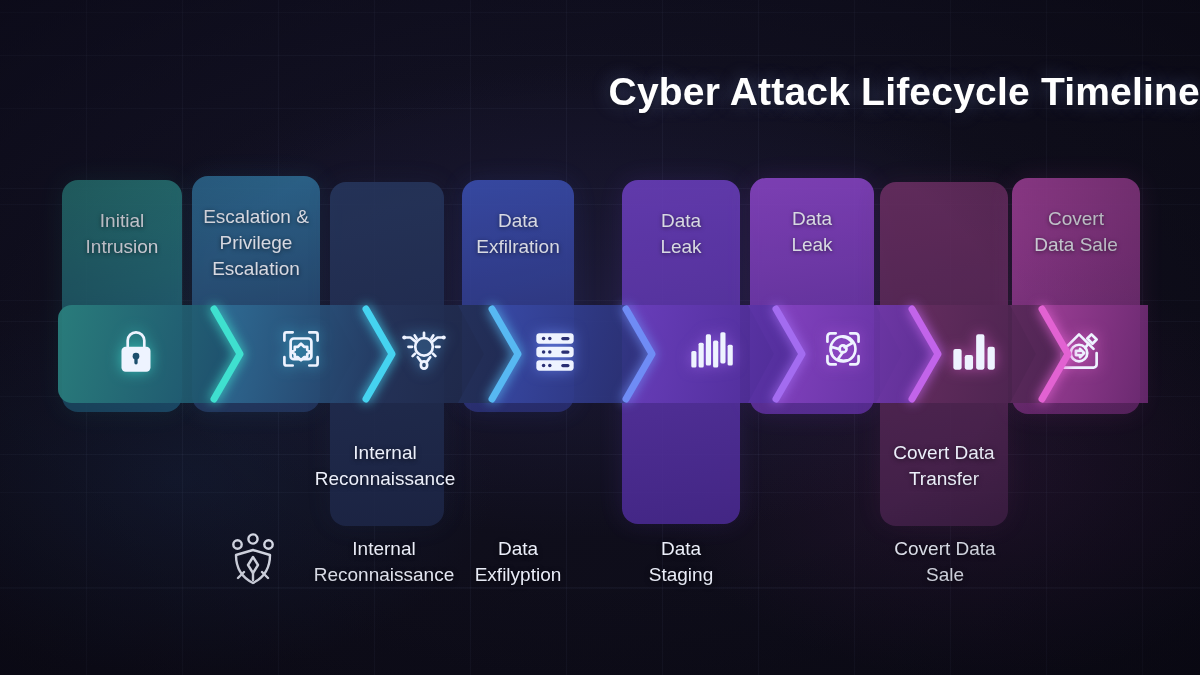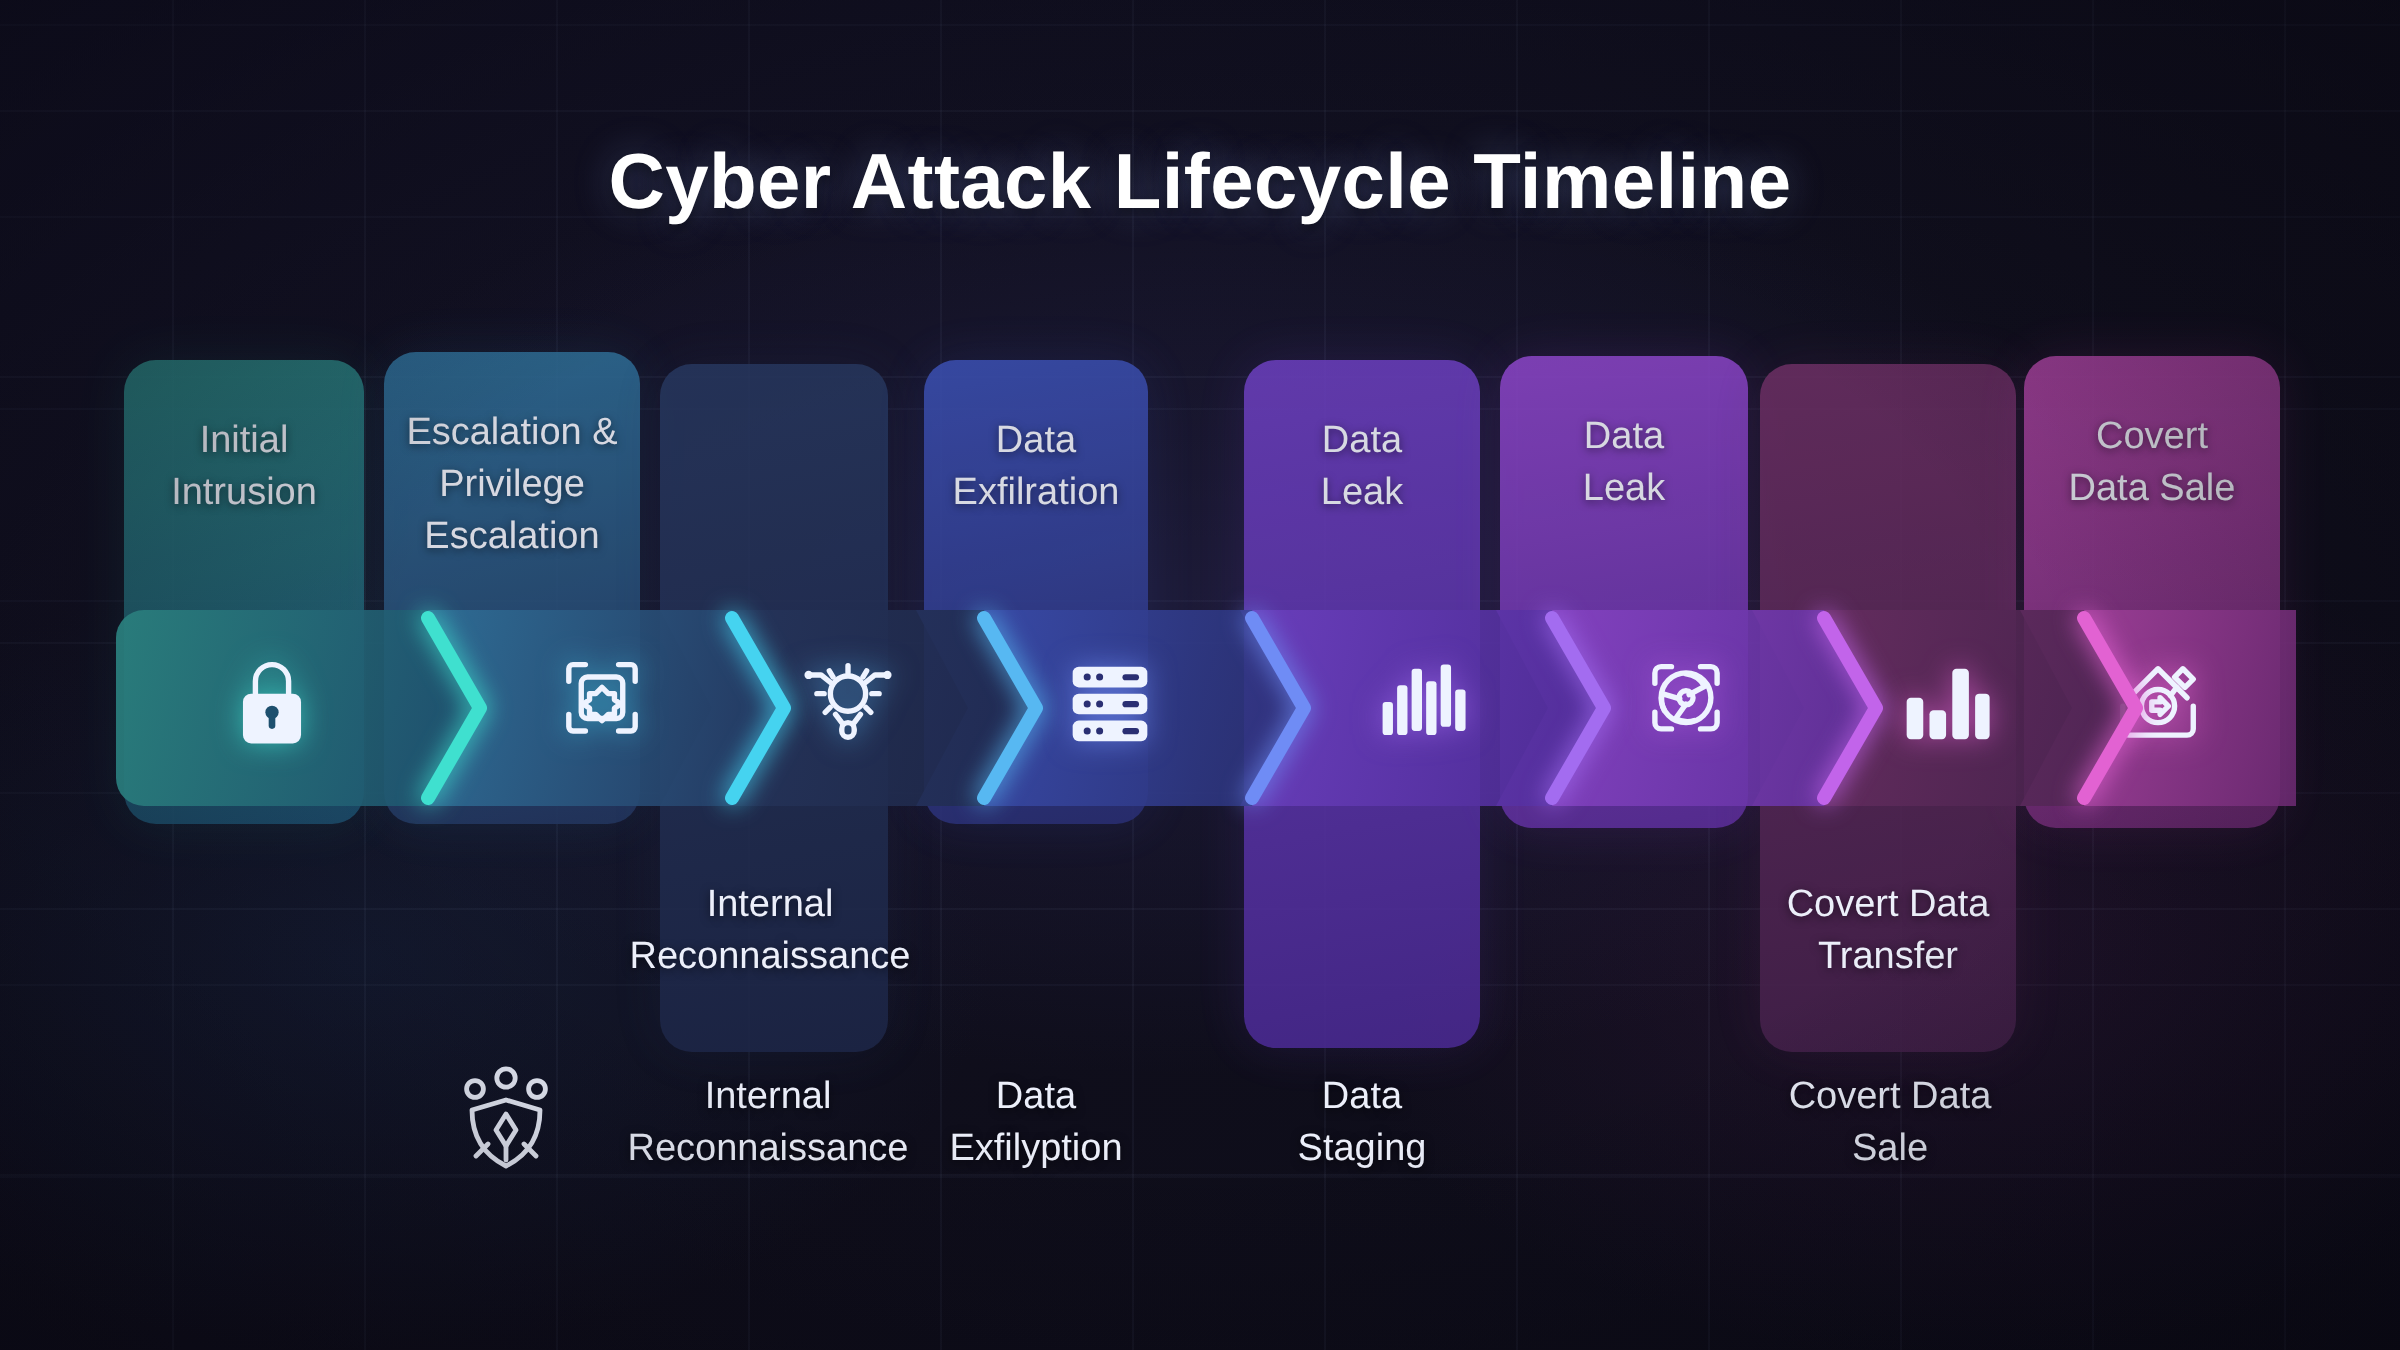--- a/index.html
+++ b/index.html
@@ -40,21 +40,21 @@
   #vig {
     position: absolute; inset: 0;
     background: radial-gradient(ellipse 900px 520px at 600px 340px, rgba(0,0,0,0) 45%, rgba(5,4,12,0.55) 100%);
     pointer-events: none;
   }
 
   
   #title {
     position: absolute;
     left: 0; right: 0; top: 70px;
-    text-align: center;
+    text-align: right;
     color: #ffffff;
     font-size: 39px;
     font-weight: bold;
     letter-spacing: 0.2px;
     text-shadow: 0 0 18px rgba(150,175,255,0.35), 0 2px 6px rgba(0,0,0,0.6);
   }
 
   
   .card {
     position: absolute;

